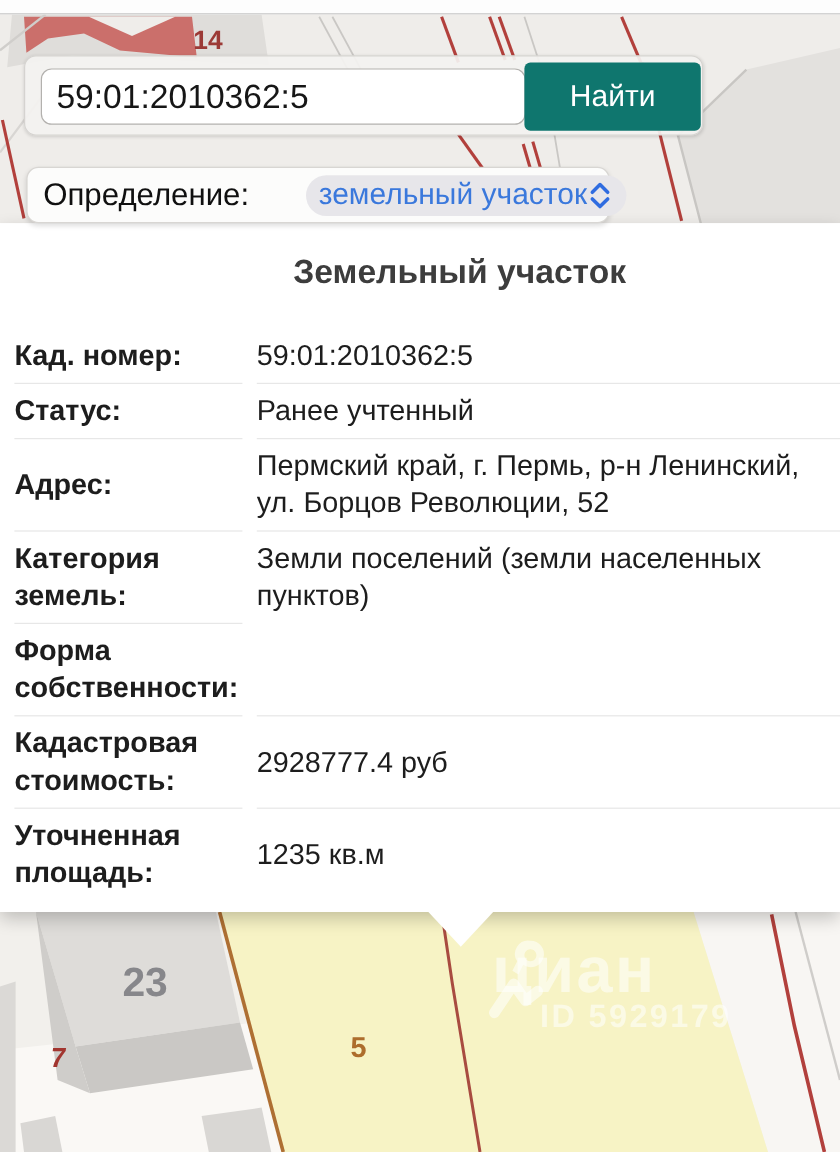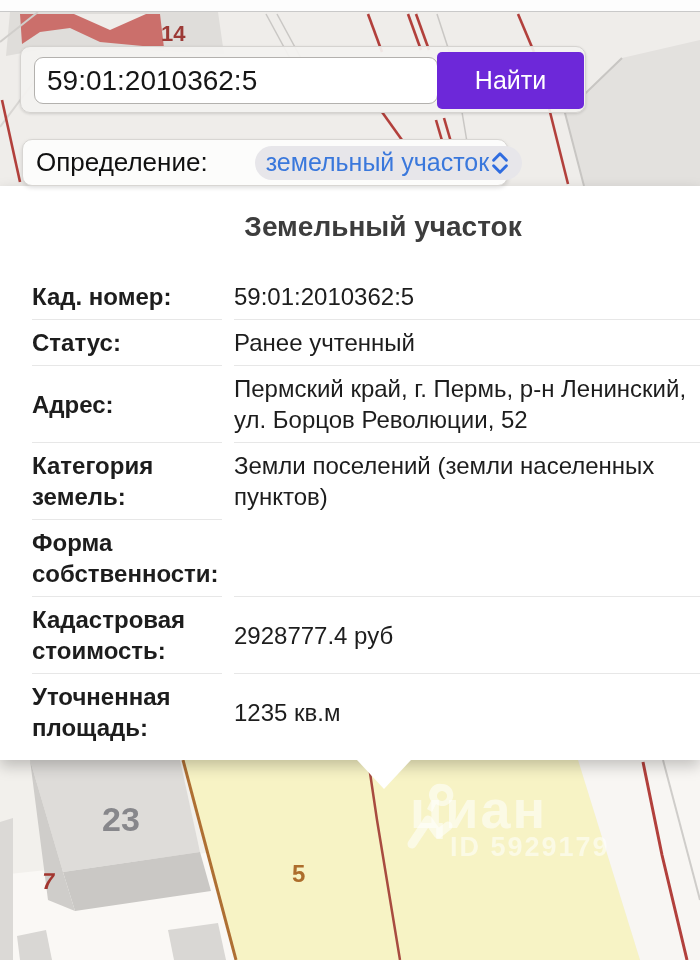--- a/index.html
+++ b/index.html
@@ -31,21 +31,21 @@
     border-radius:10px; box-shadow:0 1px 3px rgba(0,0,0,.14); z-index:7;
   }
   .search-input {
     position:absolute; left:13px; top:10px; width:404px; height:47px;
     border:1px solid #b3b1ae; border-radius:9px; background:#fff;
     font-family:"Liberation Sans", sans-serif;
     font-size:28px; color:#161616; padding:0 12px; outline:none;
   }
   .search-button {
     position:absolute; left:416px; top:5px; width:147px; height:57px;
-    background:#6d28d9; border:none; border-radius:5px;
+    background:#0f766e; border:none; border-radius:5px;
     color:#ffffff; font-size:25px; font-family:"Liberation Sans", sans-serif;
     cursor:pointer;
   }
   
   .filter-card {
     position:absolute; left:22px; top:139px; width:486px; height:47px;
     background:#fcfcfb; border:1px solid #d8d6d3; border-radius:10px;
     box-shadow:0 2px 4px rgba(0,0,0,.13); z-index:7;
     display:flex; align-items:center; padding-left:13px;gap:35px;
   }
@@ -61,21 +61,21 @@
     position:absolute; left:0; top:186px; width:700px; height:574px;
     background:#ffffff; z-index:5; overflow:hidden;
     box-shadow:0 6px 14px rgba(0,0,0,.22);
   }
   .panel-title {
     margin-top:20px; height:42px; line-height:42px; text-align:center;
     padding-left:66px; font-size:28px; font-weight:bold; color:#3d3d3d;
     white-space:nowrap;
   }
   .info-table { margin-top:26px; }
-  .info-row { display:flex; padding-left:32px; }
+  .info-row { display:flex; padding-left:12px; }
   .info-row .cell {
     border-top:1px solid #e7e7e7; padding:7px 0;
     display:flex; flex-direction:column; justify-content:center;
     font-size:24px; line-height:31px; color:#1d1d1d;
   }
   .info-row:first-child .cell { border-top:none; }
   .cell.label { width:190px; margin-right:12px; font-weight:bold; }
   .cell.value { flex:1; overflow:hidden; }
   .cell.value .line { white-space:nowrap; }
   

